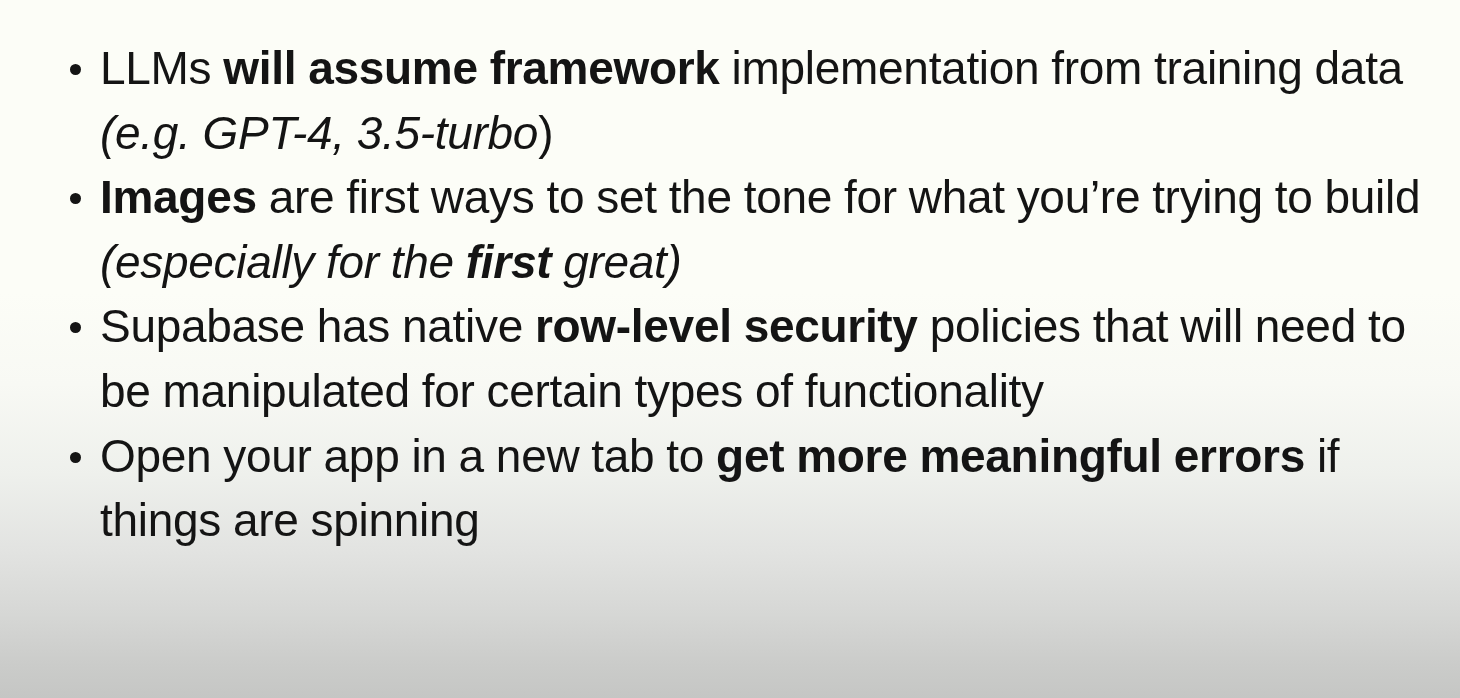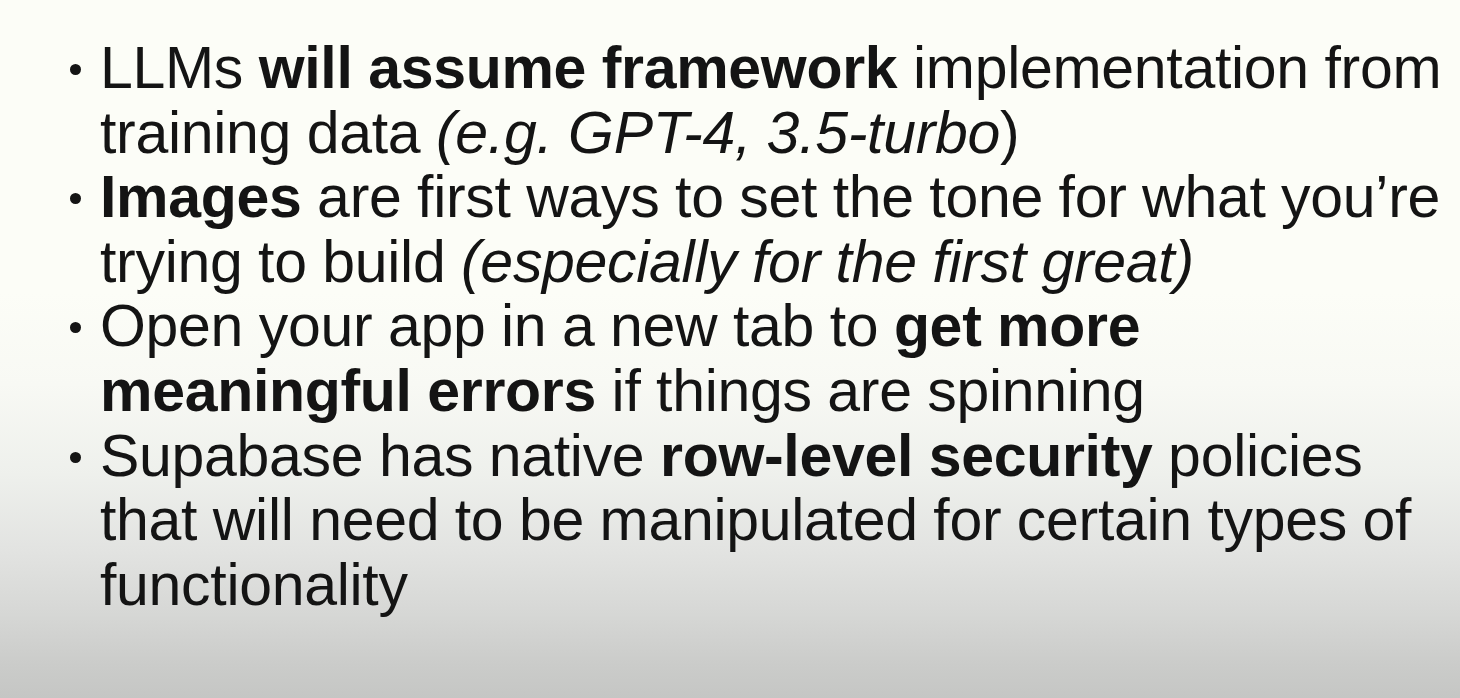--- a/index.html
+++ b/index.html
@@ -41,21 +41,21 @@
     top: 36px;
     width: 1460px;
   }
 
   .bullet-item {
     position: relative;
     margin: 0;
     padding: 0 14px 0 100px;
     color: #141414;
     font-family: "Liberation Sans", sans-serif;
-    font-size: 59px;
+    font-size: 46px;
     line-height: 64.6px;
     font-weight: 400;
     letter-spacing: -0.3px;
     word-spacing: -0.5px;
     -webkit-font-smoothing: antialiased;
   }
 
   
   .bullet-marker {
     position: absolute;
@@ -71,21 +71,21 @@
     display: block;
   }
 
   b, strong {
     font-weight: 700;
   }
   i, em {
     font-style: italic;
   }
   .bi {
-    font-weight: 400;
+    font-weight: 700;
     font-style: italic;
   }
 </style>
 </head>
 <body>
 
 <div id="slide">
 
   <ul id="bullet-list">
 
@@ -94,24 +94,24 @@
       <span class="bullet-text"><span>LLMs </span><b>will assume framework</b><span> implementation from training data </span><i>(e.g. GPT-4, 3.5-turbo</i><span>)</span></span>
     </li>
 
     <li class="bullet-item" style="color: rgb(20, 20, 20);">
       <span class="bullet-marker" style="background: rgb(20, 20, 20);"></span>
       <span class="bullet-text"><b>Images</b><span> are first ways to set the tone for what you’re trying to build </span><i>(especially for the </i><span class="bi">first</span><i> great)</i></span>
     </li>
 
     <li class="bullet-item" style="color: rgb(20, 20, 20);">
       <span class="bullet-marker" style="background: rgb(20, 20, 20);"></span>
-      <span class="bullet-text"><span>Open your app in a new tab to </span><b>get more meaningful errors</b><span> if things are spinning</span></span>
+      <span class="bullet-text"><span>Supabase has native </span><b>row-level security</b><span> policies that will need to be manipulated for certain types of functionality</span></span>
     </li>
 
     <li class="bullet-item" style="color: rgb(20, 20, 20);">
       <span class="bullet-marker" style="background: rgb(20, 20, 20);"></span>
-      <span class="bullet-text"><span>Supabase has native </span><b>row-level security</b><span> policies that will need to be manipulated for certain types of functionality</span></span>
+      <span class="bullet-text"><span>Open your app in a new tab to </span><b>get more meaningful errors</b><span> if things are spinning</span></span>
     </li>
 
 
   </ul>
 
 </div>
 
 </body></html>

